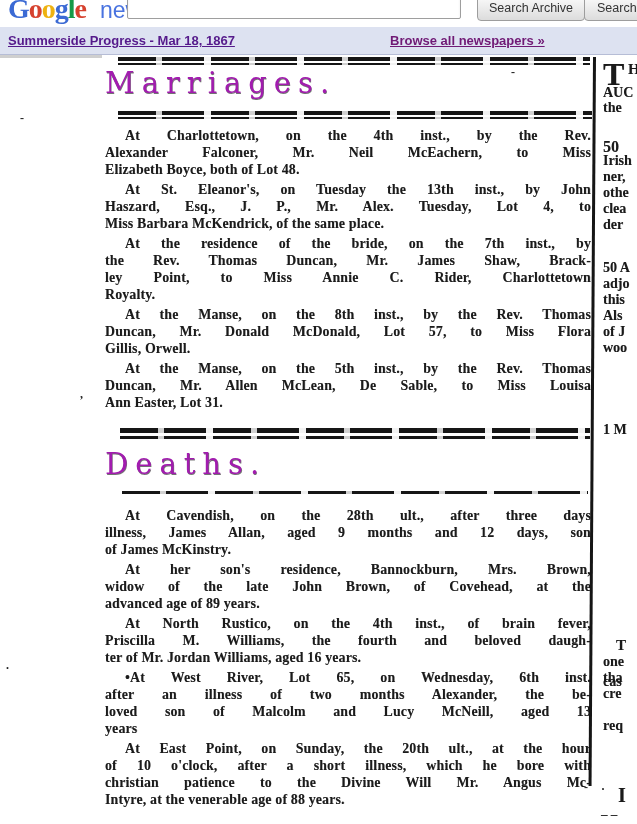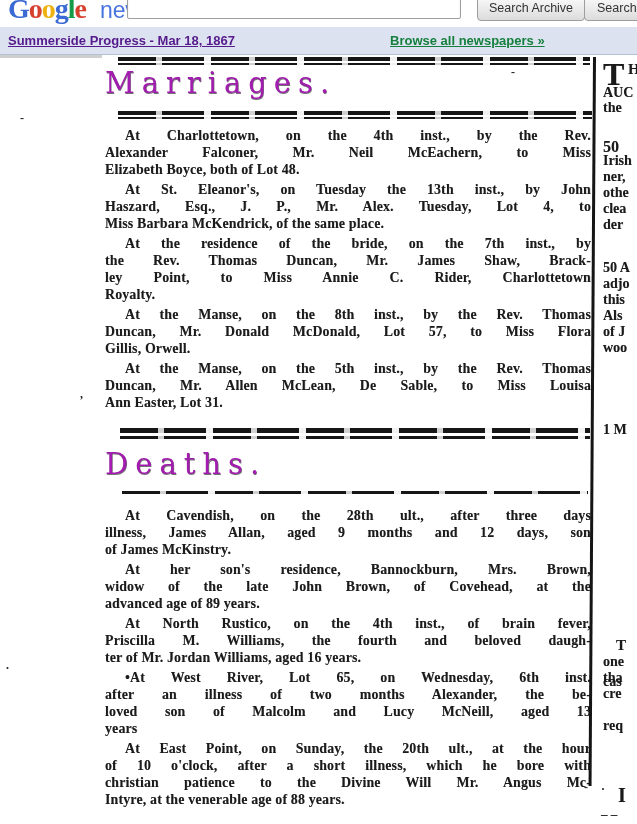--- a/index.html
+++ b/index.html
@@ -20,21 +20,21 @@
         background:linear-gradient(#fbfbfb,#dcdcdc);white-space:nowrap;}
   .gbtn.archive{left:477px;}
   .gbtn.web{left:584px;width:120px;text-align:left;padding-left:12px;}
   
   .bluebar{position:absolute;left:0;top:27px;width:637px;height:27px;background:#dde2f1;
            border-bottom:1px solid #b6bdd6;}
   .bluebar a{position:absolute;top:6px;font-size:13px;font-weight:bold;text-decoration:underline;
              white-space:nowrap;cursor:pointer;}
   .lnk-paper{left:8px;color:#551a8b;}
   .lnk-browse-this{left:230px;color:#3d2bbd;margin-top:45px;}
-  .lnk-browse-all{left:390px;color:#15803d;}
+  .lnk-browse-all{left:390px;color:#701a75;}
   
   .scan{position:absolute;left:0;top:55px;width:637px;height:769px;background:#fff;color:#1a1a1a;
         font-family:"Liberation Serif",serif;}
   .scan-edge{position:absolute;left:0;top:0;width:102px;height:3px;background:#cfcfcf;}
   .column{position:absolute;left:105px;top:0;width:486px;}
   .brule{background-image:repeating-linear-gradient(90deg,#161616 0 38px,rgba(22,22,22,.2) 38px 44px,
           #161616 44px 86px,rgba(22,22,22,.06) 86px 93px);}
   .rule-a{position:absolute;left:13px;top:2px;width:472px;}
   .rule-b{position:absolute;left:13px;top:56px;width:474px;}
   .rule-c{position:absolute;left:15px;top:373px;width:470px;}

